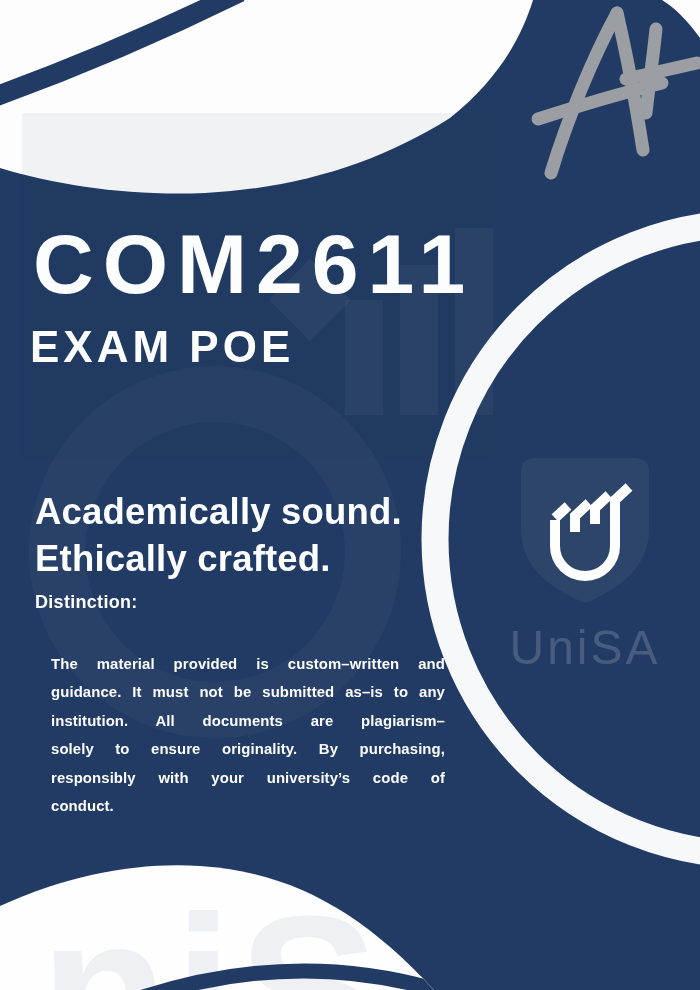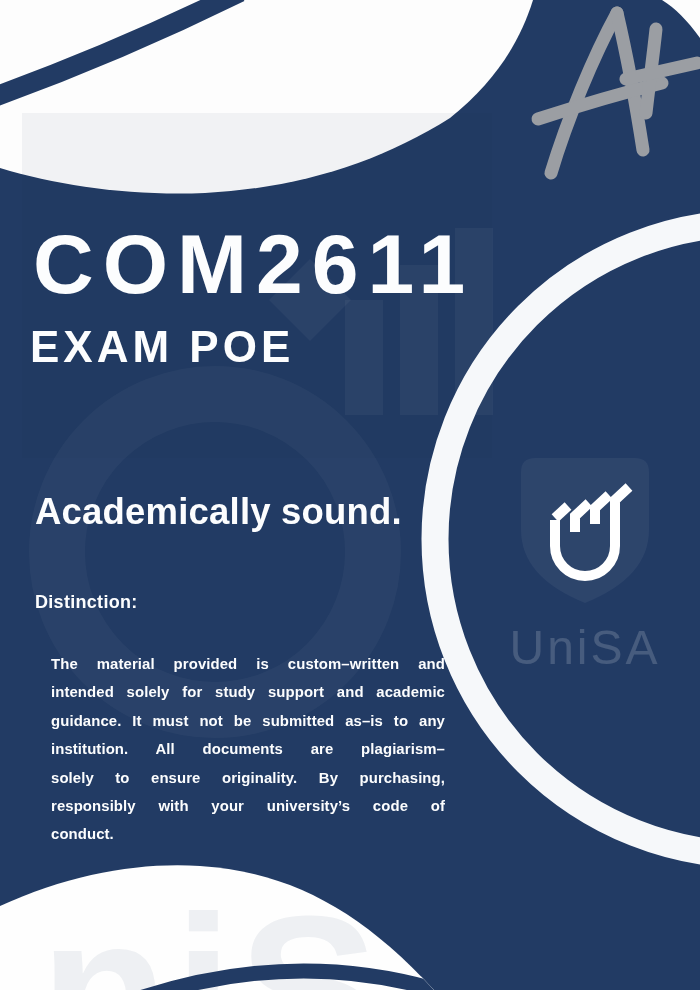--- a/index.html
+++ b/index.html
@@ -82,27 +82,27 @@
     </g>
     <text x="585" y="664" font-size="48" text-anchor="middle" letter-spacing="3" fill="rgba(255,255,255,0.17)">UniSA</text>
   </svg>
 
   <h1 class="txt course-code" style="margin:0;">COM2611</h1>
 
   <h2 class="txt subtitle" style="margin:0;">EXAM POE</h2>
 
   <div class="txt tagline">
     <div>Academically sound.</div>
+    <div>Ethically crafted.</div>
   </div>
 
   <div class="txt disc-label">Distinction:</div>
 
   <div class="txt disc-para">
     <div class="dline">The material provided is custom–written and</div>
-    <div class="dline">intended solely for study support and academic</div>
     <div class="dline">guidance. It must not be submitted as–is to any</div>
     <div class="dline">institution. All documents are plagiarism–</div>
     <div class="dline">solely to ensure originality. By purchasing,</div>
     <div class="dline">responsibly with your university’s code of</div>
     <div class="dline last">conduct.</div>
   </div>
 
 </div>
 
 </body></html>

